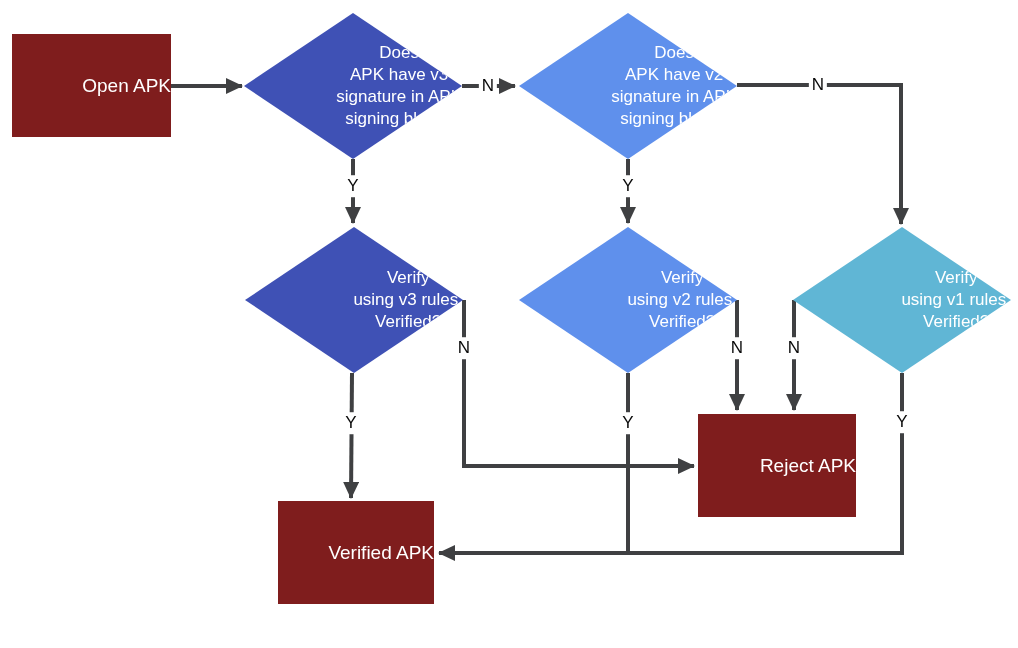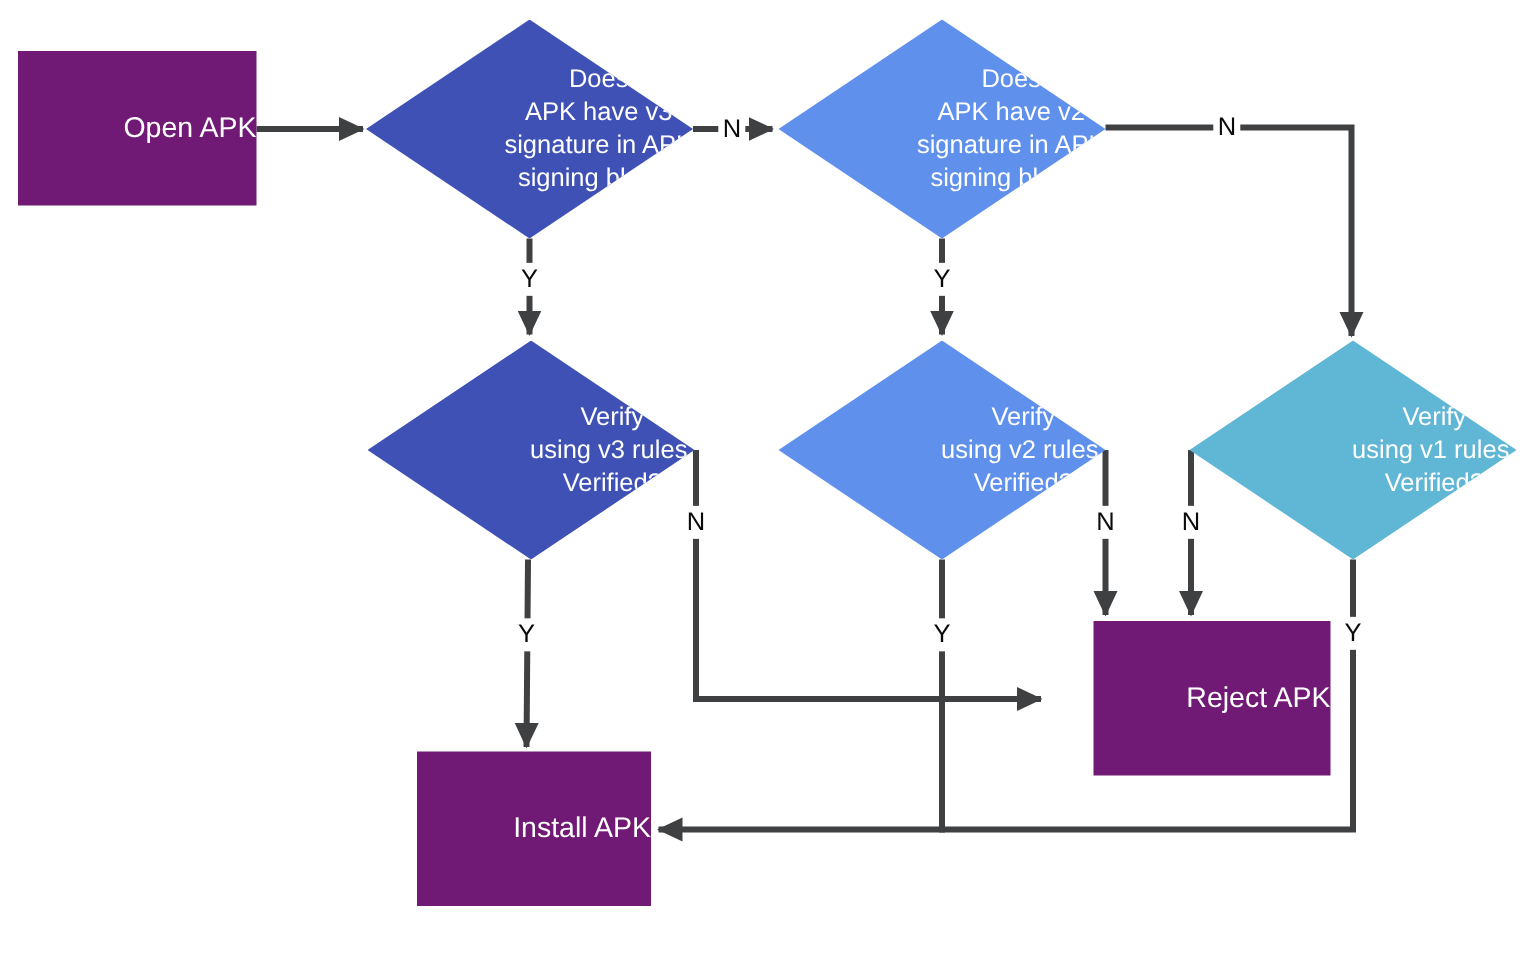--- a/index.html
+++ b/index.html
@@ -44,21 +44,21 @@
   .diamond-node {
     width: 218px;
     height: 146px;
     clip-path: polygon(50% 0%, 100% 50%, 50% 100%, 0% 50%);
     font-size: 17px;
     line-height: 22px;
   }
   .node .node-label {
     white-space: pre-line;
   }
-  .fill-purple  { background: #701a75; }
+  .fill-purple  { background: #7f1d1d; }
   .fill-indigo  { background: #3f51b5; }
   .fill-blue    { background: #5f90ec; }
   .fill-teal    { background: #60b6d5; }
   .edge-label {
     position: absolute;
     transform: translate(-50%, -50%);
     background: #ffffff;
     color: #0a0a0a;
     font-size: 17px;
     line-height: 1.15;
@@ -118,26 +118,26 @@
 using v2 rules.
 Verified?</span>
   </div>
 
   <div class="node diamond-node fill-teal" style="left:793px; top:227px;">
     <span class="node-label">Verify
 using v1 rules.
 Verified?</span>
   </div>
 
-  <div class="node rect-node fill-purple" style="left:698px; top:414px; width:158px;margin-left:31px;">
+  <div class="node rect-node fill-purple" style="left:698px; top:414px; width:158px;">
     <span class="node-label">Reject APK</span>
   </div>
 
   <div class="node rect-node fill-purple" style="left:278px; top:501px; width:156px;">
-    <span class="node-label">Install APK</span>
+    <span class="node-label">Verified APK</span>
   </div>
 
   <div class="edge-label" style="left:488px; top:86px;">N</div>
   <div class="edge-label" style="left:818px; top:85px;">N</div>
   <div class="edge-label" style="left:353px; top:186px;">Y</div>
   <div class="edge-label" style="left:628px; top:186px;">Y</div>
   <div class="edge-label" style="left:464px; top:348px;">N</div>
   <div class="edge-label" style="left:737px; top:348px;">N</div>
   <div class="edge-label" style="left:794px; top:348px;">N</div>
   <div class="edge-label" style="left:351px; top:423px;">Y</div>

